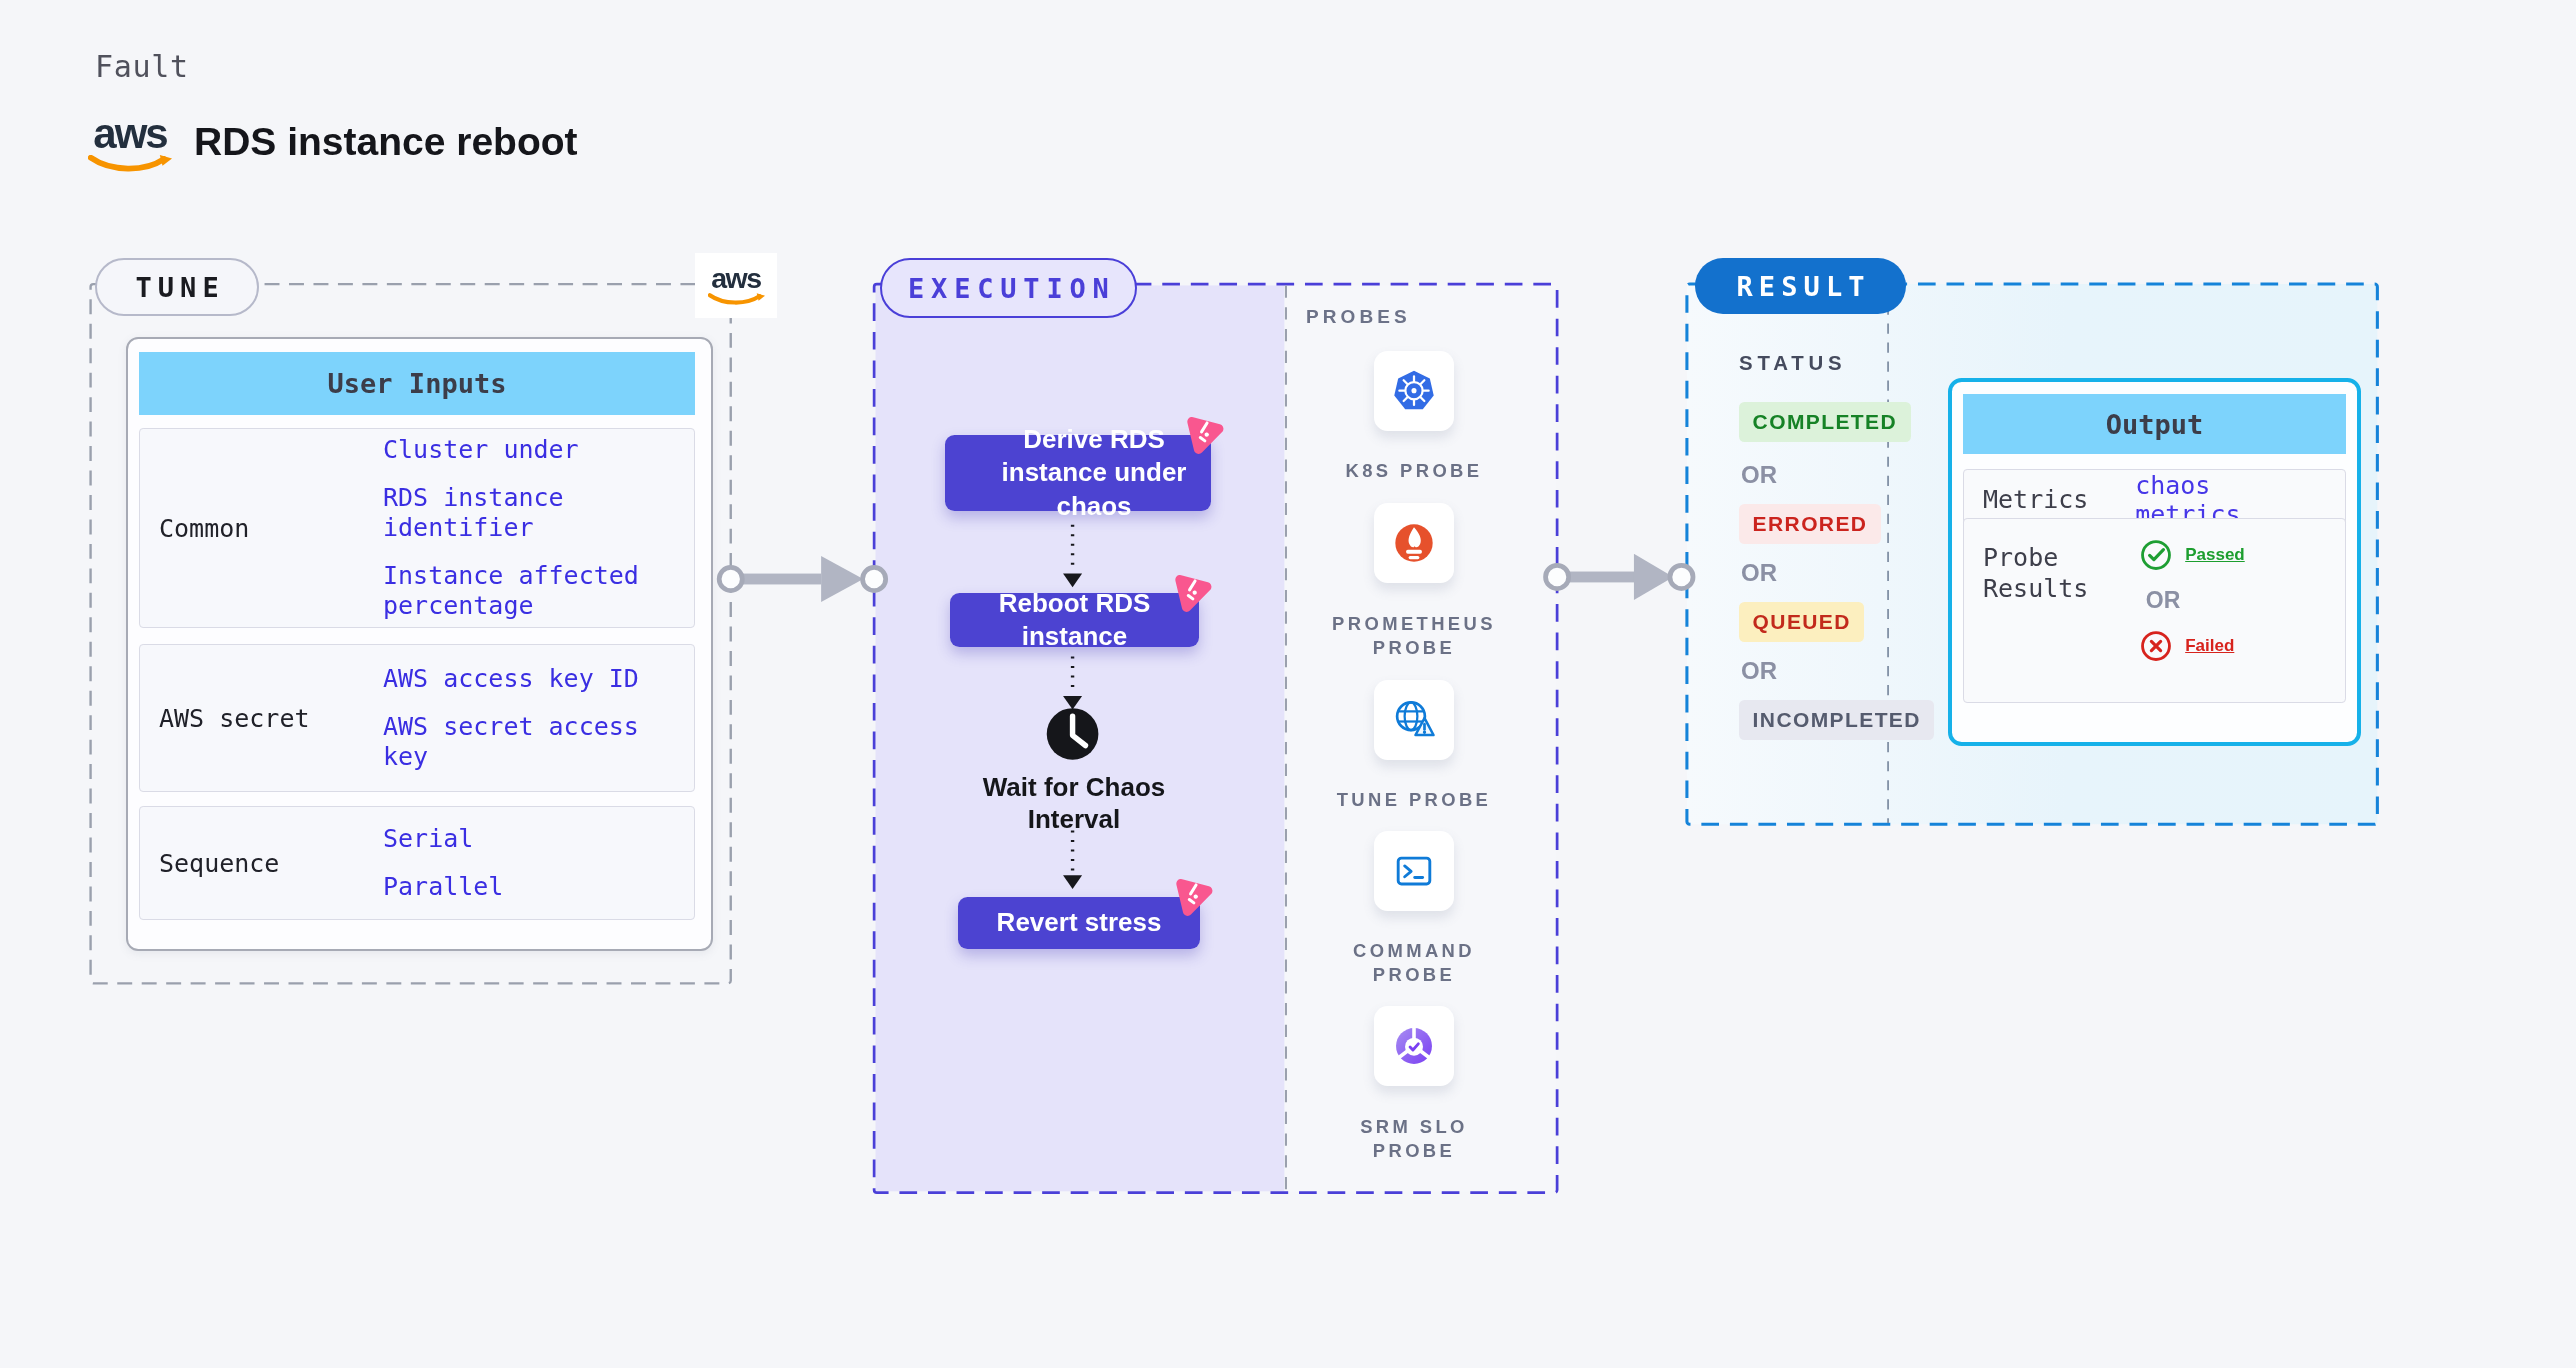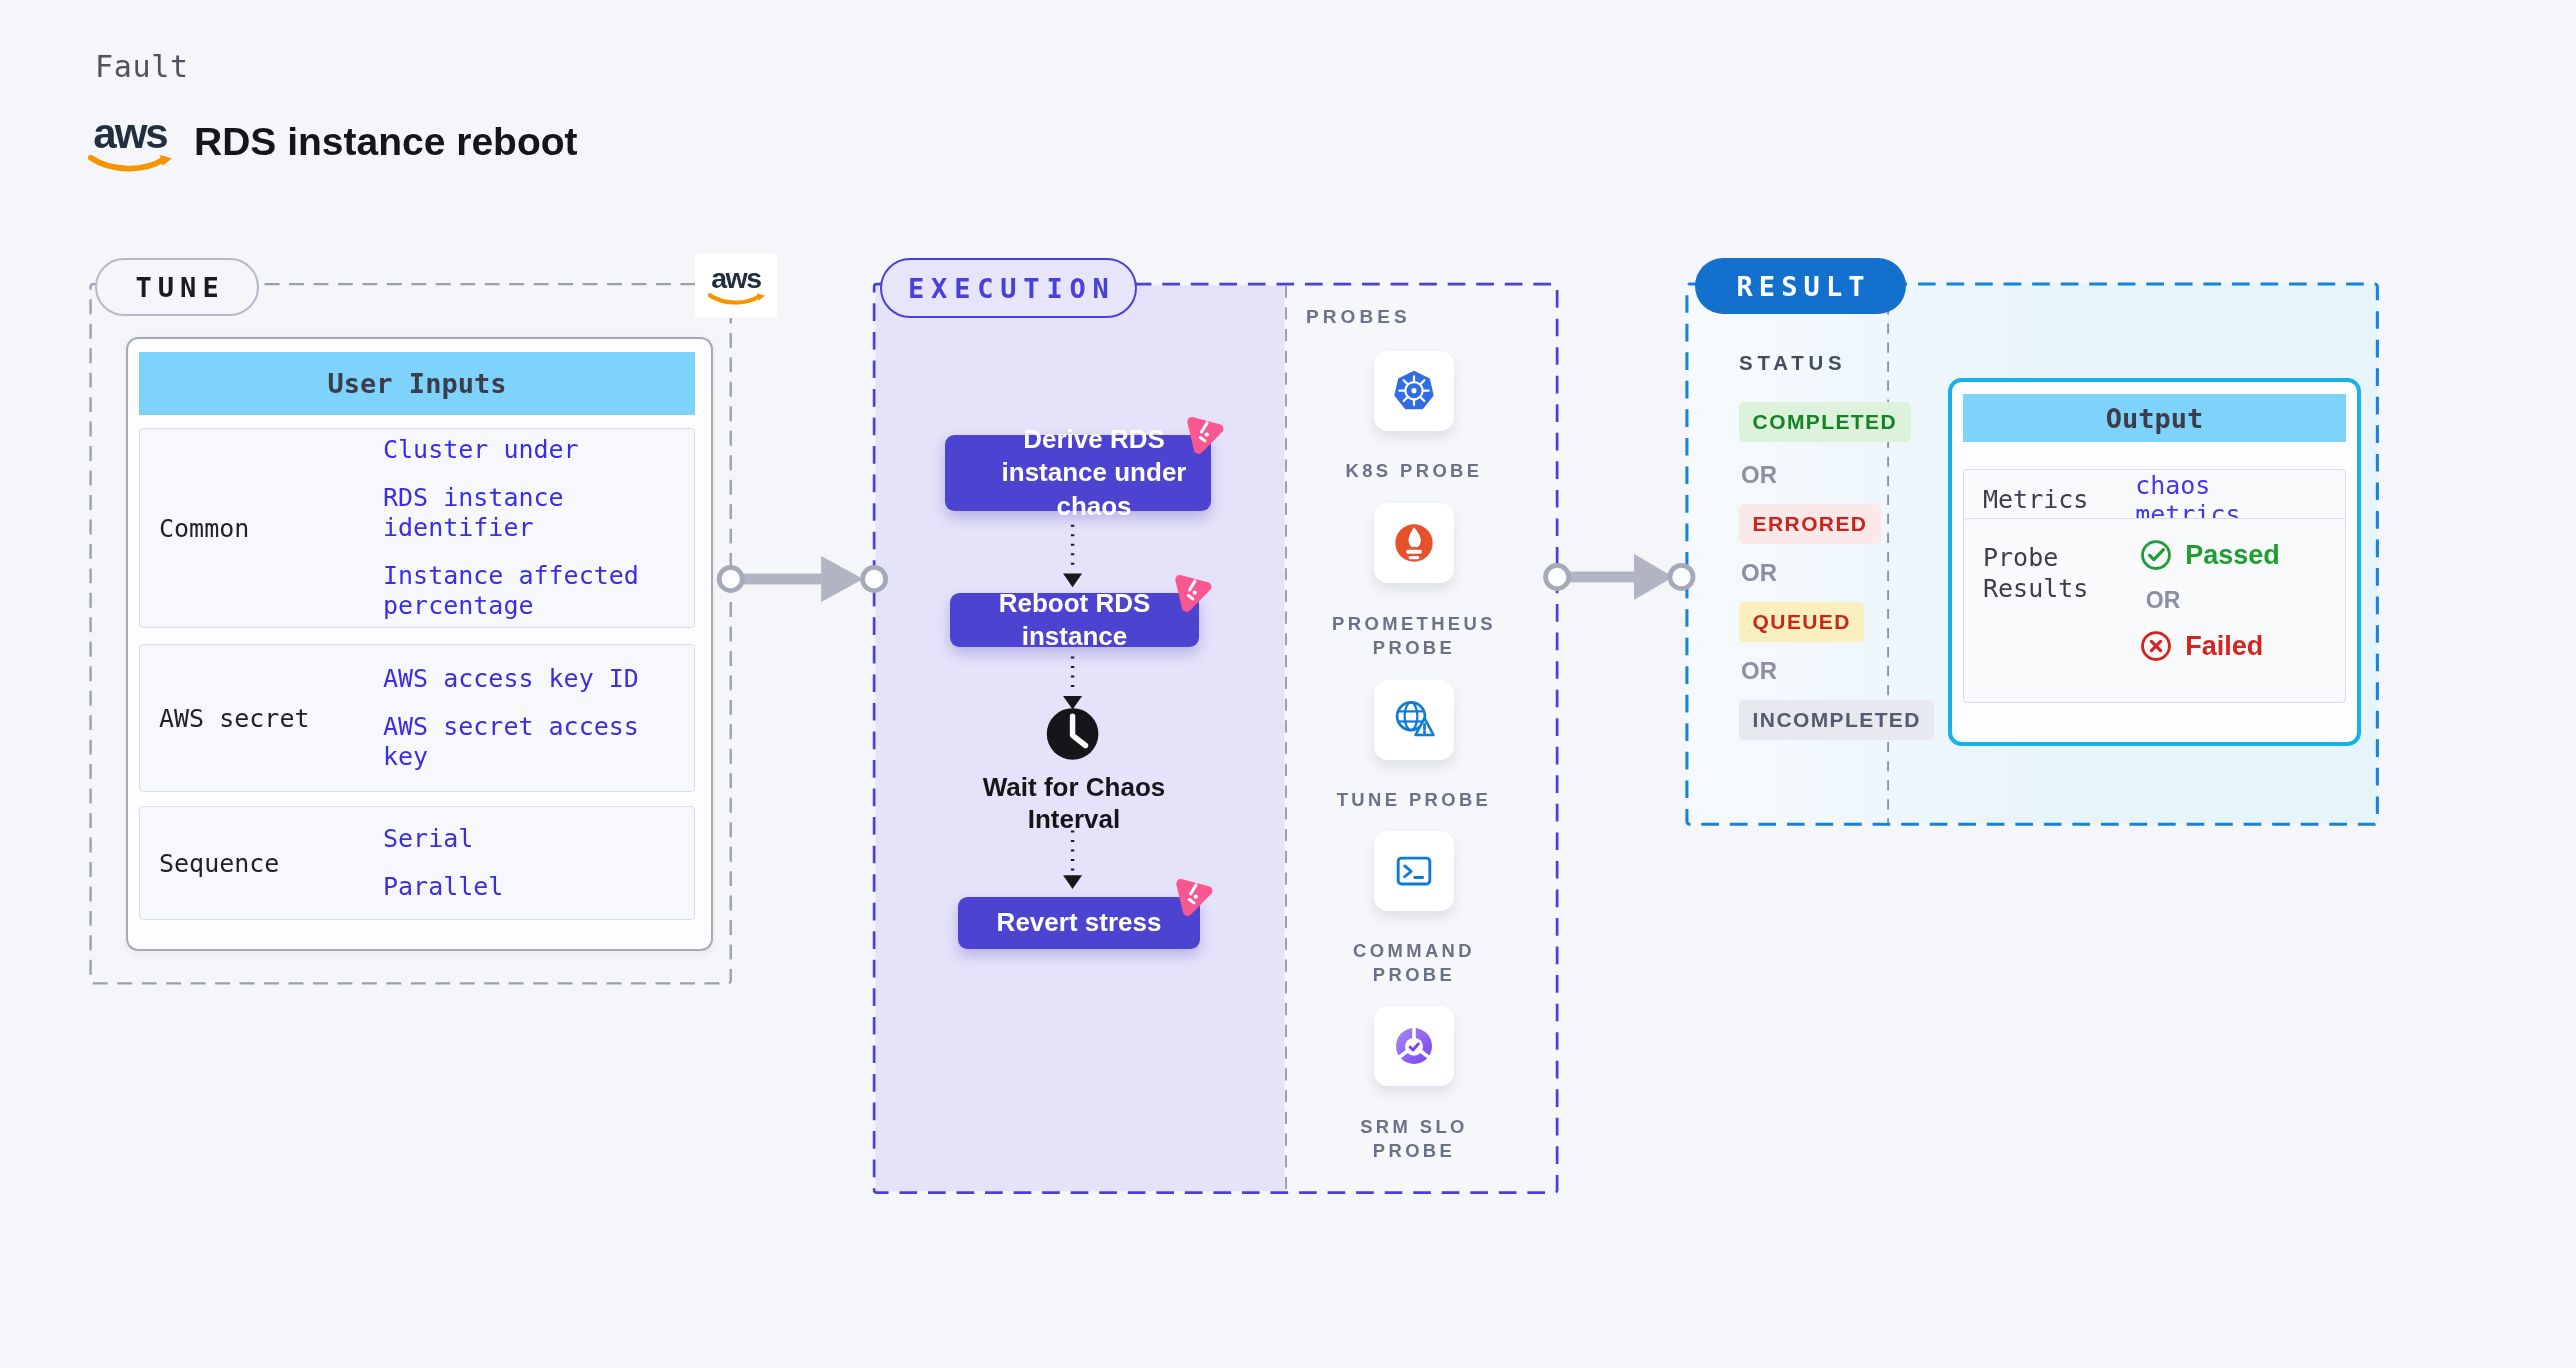--- a/index.html
+++ b/index.html
@@ -77,30 +77,30 @@
   .badge-completed{top:402px;background:#dcf2da;color:#168226;}
   .badge-errored{top:504px;background:#fbe9e9;color:#cb241e;}
   .badge-queued{top:602px;background:#fcefbf;color:#c22a1c;}
   .badge-incompleted{top:700px;background:#e7e8f0;color:#555b6e;}
   .or-text{position:absolute;font-size:24px;font-weight:600;color:#8b90a4;z-index:3;}
   .or-1{left:1741px;top:461px;} .or-2{left:1741px;top:559px;} .or-3{left:1741px;top:657px;}
 
   
   .output-card{left:1948px;top:378px;width:413px;height:368px;background:#fdfeff;border:4.1px solid #16b1e9;
                border-radius:13.6px;z-index:3;box-sizing:border-box;}
-  .o-header{left:1963px;top:394px;width:383px;height:48px;font-size:27px;z-index:4;}
+  .o-header{left:1963px;top:394px;width:383px;height:60px;font-size:27px;z-index:4;}
   .o-row{position:absolute;left:1963px;width:383px;background:#f9fafc;border:1.4px solid #dadbe6;border-radius:4.1px;
          display:flex;padding:0 19px;box-sizing:border-box;z-index:4;}
   .o-metrics{top:469px;height:61px;align-items:center;}
   .o-probe{top:518px;height:185px;}
   .o-label{width:156px;font-family:"DejaVu Sans Mono",monospace;font-size:25px;color:#3d3e4a;line-height:1.25;}
   .o-value{font-family:"DejaVu Sans Mono",monospace;font-size:25px;color:#4636e8;}
   .o-probe .o-label{margin-top:23px;}
   .pr-col{display:flex;flex-direction:column;gap:15px;margin-top:19px;}
-  .pr-item{display:flex;align-items:center;gap:12.2px;font-size:27px;font-weight:800;}
+  .pr-item{display:flex;align-items:center;gap:12.2px;font-size:17px;font-weight:800;text-decoration:underline;}
   .pr-passed{color:#1d9e2f;} .pr-failed{color:#d7231d;}
   .pr-or{font-size:23px;font-weight:600;color:#8b90a4;margin-left:6.8px;}
 </style>
 </head>
 <body>
 
 <div class="canvas">
 
   <svg class="layer" width="2576" height="1368" viewBox="0 0 3790 2013">
     <defs>

